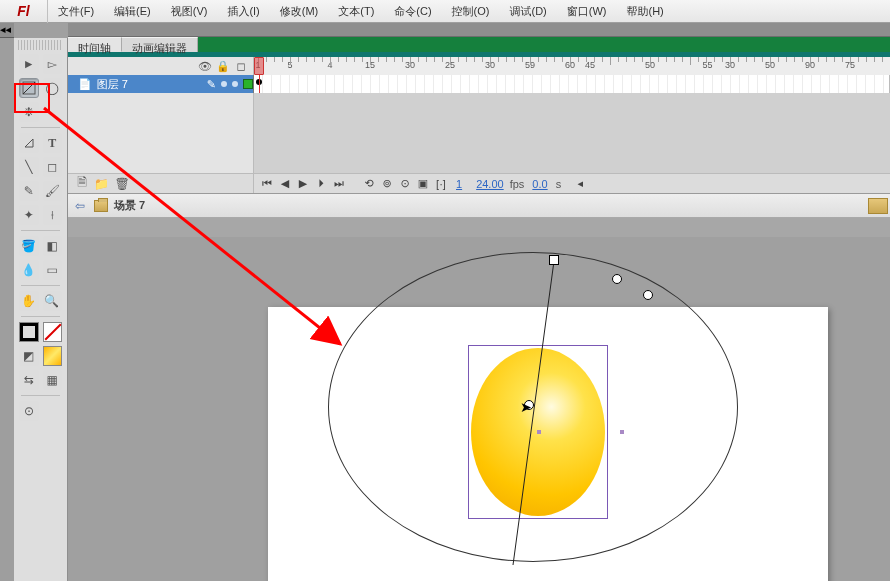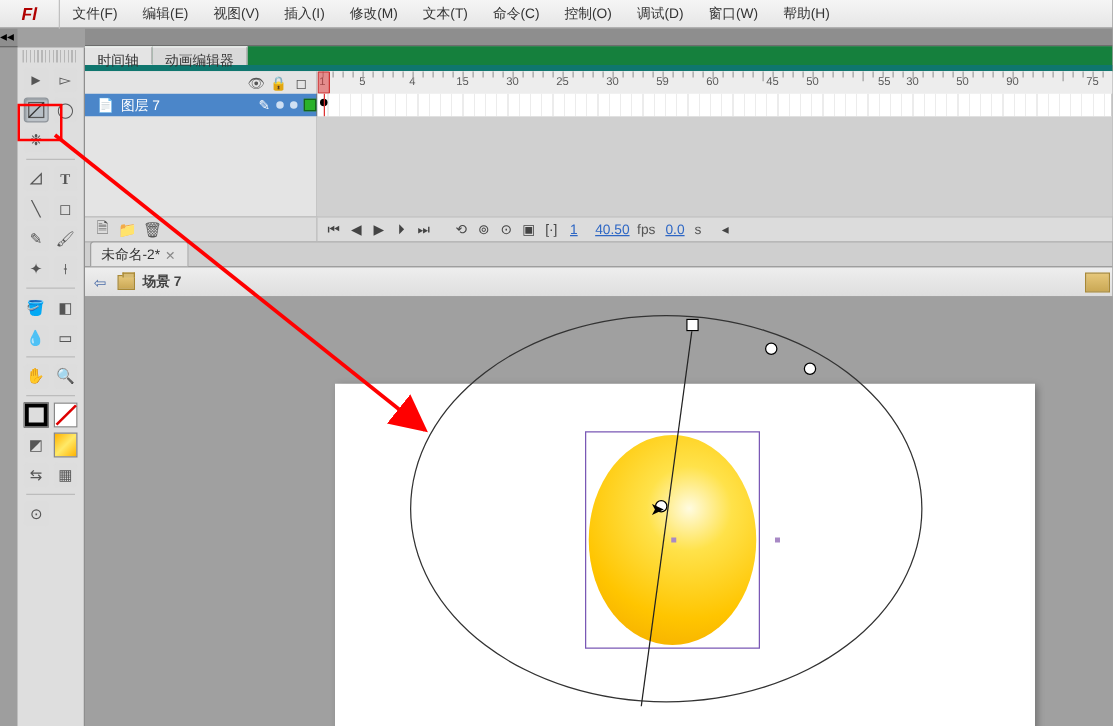--- a/index.html
+++ b/index.html
@@ -227,27 +227,27 @@
         <div class="ticks" id="ruler-ticks">
             <span class="num" style="left: 4px;">1</span>
             <span class="num" style="left: 36px;">5</span>
             <span class="num" style="left: 76px;">4</span>
             <span class="num" style="left: 116px;">15</span>
             <span class="num" style="left: 156px;">30</span>
             <span class="num" style="left: 196px;">25</span>
             <span class="num" style="left: 236px;">30</span>
             <span class="num" style="left: 276px;">59</span>
             <span class="num" style="left: 316px;">60</span>
-            <span class="num" style="left: 364px;">45</span>
+            <span class="num" style="left: 336px;">45</span>
             <span class="num" style="left: 396px;">50</span>
             <span class="num" style="left: 436px; padding-left: 35px;">55</span>
             <span class="num" style="left: 476px;">30</span>
             <span class="num" style="left: 516px;">50</span>
             <span class="num" style="left: 556px;">90</span>
-            <span class="num" style="left: 620px;">75</span>
+            <span class="num" style="left: 596px;">75</span>
             <div class="tick" style="left: 4px;"></div>
             <div class="tick" style="left: 12px;"></div>
             <div class="tick" style="left: 20px;"></div>
             <div class="tick" style="left: 28px;"></div>
             <div class="tick lbl" style="left: 36px;"></div>
             <div class="tick" style="left: 44px;"></div>
             <div class="tick" style="left: 52px;"></div>
             <div class="tick" style="left: 60px;"></div>
             <div class="tick" style="left: 68px;"></div>
             <div class="tick lbl" style="left: 76px;"></div>
@@ -359,35 +359,29 @@
         <span class="play-btn">▶</span>
         <span class="play-btn">⏵</span>
         <span class="play-btn">⏭</span>
         <span style="width:8px"></span>
         <span class="play-btn">⟲</span>
         <span class="play-btn">⊚</span>
         <span class="play-btn">⊙</span>
         <span class="play-btn">▣</span>
         <span class="play-btn">[·]</span>
         <span class="num-link">1</span>
-        <span class="fps">40.50</span>
+        <span class="fps">24.00</span>
         <span style="margin-left:2px;color:#555;font-family:Arial">fps</span>
         <span class="num-link">0.0</span>
         <span style="color:#555;font-family:Arial">s</span>
         <span class="play-btn" style="margin-left:8px">◂</span>
       </div>
     </div>
   </div>
 
-  <div class="doc-tabs">
-    <div class="doc-tab">
-      <span>未命名-2*</span>
-      <span class="x">✕</span>
-    </div>
-  </div>
 
   <div class="scene-bar">
     <span class="icon">⇦</span>
     <span class="scene-icon"></span>
     <span class="scene-label">场景 7</span>
     <span class="sc-right"></span>
   </div>
 
   <div class="stage-area">
     <div class="stage-scroll">

